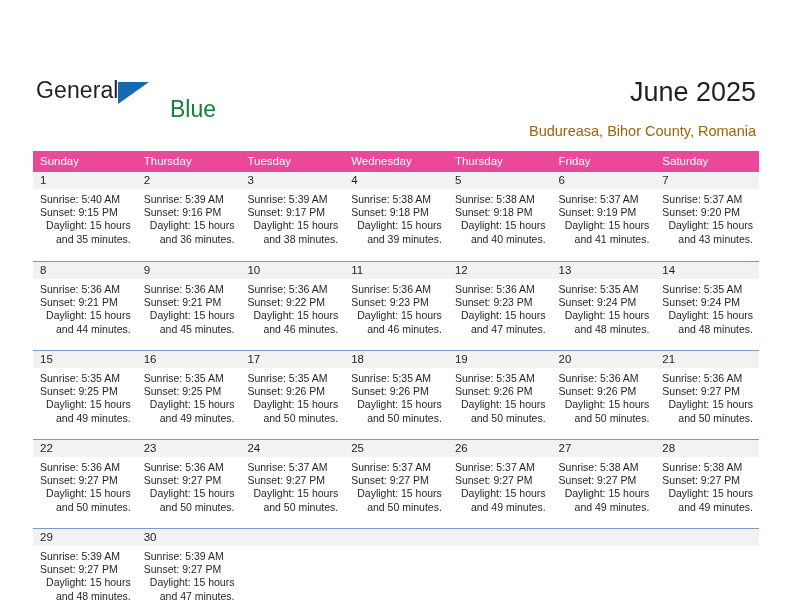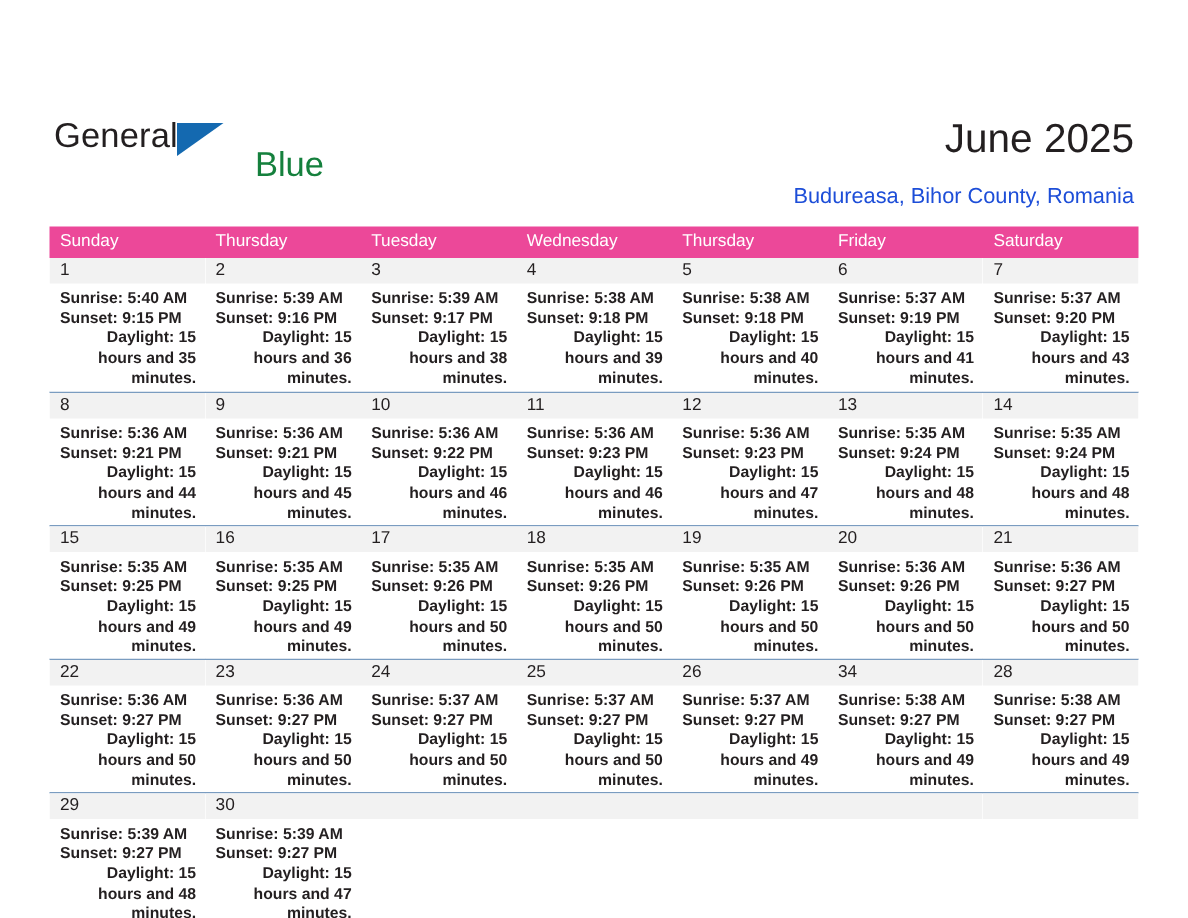--- a/index.html
+++ b/index.html
@@ -70,21 +70,21 @@
     top: 30px;
     font-size: 27px;
     color: #231f20;
     white-space: nowrap;
   }
   .subtitle {
     position: absolute;
     right: 36px;
     top: 76px;
     font-size: 14.5px;
-    color: #1d4ed8;
+    color: #a16207;
     white-space: nowrap;
   }
 
   
   .calendar {
     position: absolute;
     left: 33px;
     top: 104px;
     width: 726px;
   }
@@ -134,21 +134,20 @@
     padding-left: 7px;
     box-sizing: border-box;
   }
   .day-cell.empty .day-number {
     background: #f2f2f2;
   }
 
   .day-info {
     padding: 4px 6px 0 7px;
     box-sizing: border-box;
-    font-weight: bold;
   }
   .day-info div {
     font-size: 10.5px;
     line-height: 13.2px;
     color: #231f20;
     white-space: nowrap;
   }
   .day-info .daylight {
     white-space: normal;
     text-align: right;
@@ -393,21 +392,21 @@
           </div>
           <div class="day-cell">
             <div class="day-number">26</div>
             <div class="day-info">
               <div>Sunrise: 5:37 AM</div>
               <div>Sunset: 9:27 PM</div>
               <div class="daylight">Daylight: 15 hours and 49 minutes.</div>
             </div>
           </div>
           <div class="day-cell">
-            <div class="day-number">34</div>
+            <div class="day-number">27</div>
             <div class="day-info">
               <div>Sunrise: 5:38 AM</div>
               <div>Sunset: 9:27 PM</div>
               <div class="daylight">Daylight: 15 hours and 49 minutes.</div>
             </div>
           </div>
           <div class="day-cell">
             <div class="day-number">28</div>
             <div class="day-info">
               <div>Sunrise: 5:38 AM</div>

